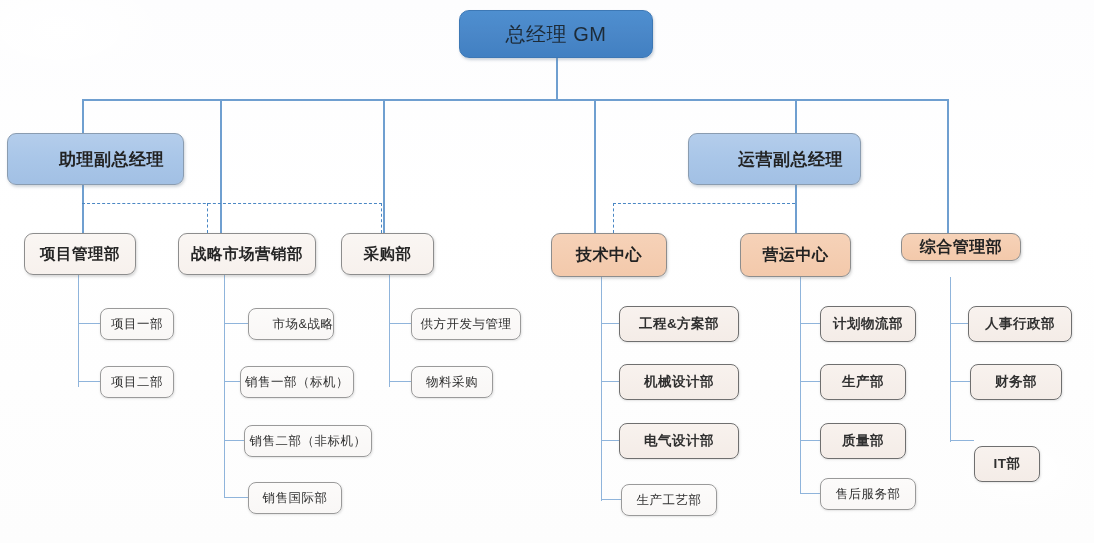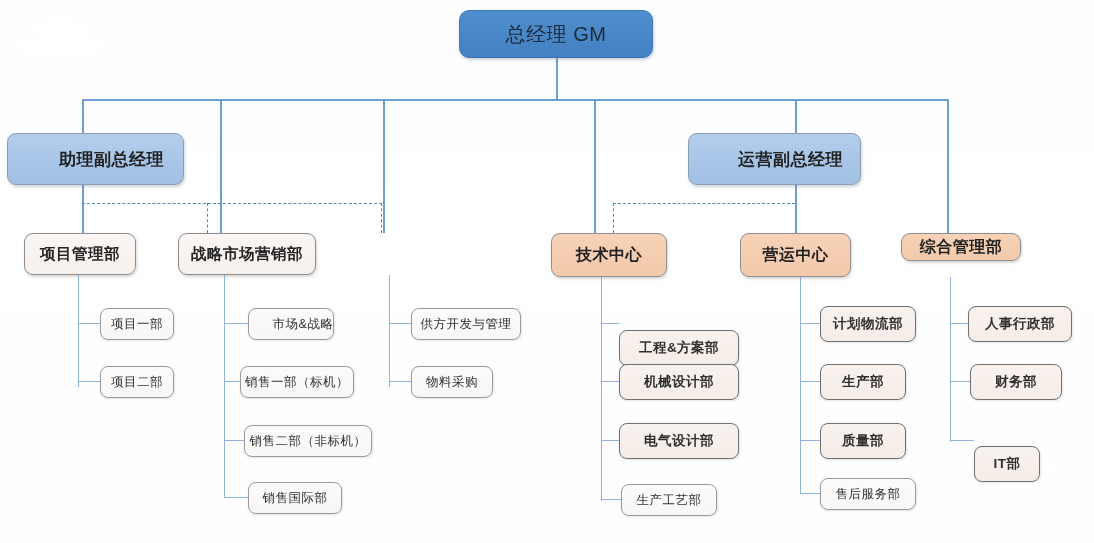--- a/index.html
+++ b/index.html
@@ -183,39 +183,40 @@
   <div class="node root" style="left:459px; top:10px; width:194px; height:48px;">总经理 GM</div>
 
   <div class="node vp" style="left:7px; top:133px; width:177px; height:52px;">助理副总经理</div>
 
   <div class="node vp" style="left:688px; top:133px; width:173px; height:52px;">运营副总经理</div>
 
   <div class="node dept-plain" style="left:24px; top:233px; width:112px; height:42px;">项目管理部</div>
 
   <div class="node dept-plain" style="left:178px; top:233px; width:138px; height:42px;">战略市场营销部</div>
 
+  <div class="node dept-plain" style="left:341px; top:233px; width:93px; height:42px;">采购部</div>
 
   <div class="node dept-peach" style="left:551px; top:233px; width:116px; height:44px;">技术中心</div>
 
   <div class="node dept-peach" style="left:740px; top:233px; width:111px; height:44px;">营运中心</div>
 
   <div class="node dept-peach" style="left:901px; top:233px; width:120px; height:28px;">综合管理部</div>
 
   <div class="node leaf" style="left:100px; top:308px; width:74px; height:32px;">项目一部</div>
   <div class="node leaf" style="left:100px; top:366px; width:74px; height:32px;">项目二部</div>
 
   <div class="node leaf" style="left:248px; top:308px; width:86px; height:32px;padding-left:24px;">市场&amp;战略</div>
   <div class="node leaf" style="left:240px; top:366px; width:114px; height:32px;">销售一部（标机）</div>
   <div class="node leaf" style="left:244px; top:425px; width:128px; height:32px;">销售二部（非标机）</div>
   <div class="node leaf" style="left:248px; top:482px; width:94px; height:32px;">销售国际部</div>
 
   <div class="node leaf" style="left:411px; top:308px; width:110px; height:32px;">供方开发与管理</div>
   <div class="node leaf" style="left:411px; top:366px; width:82px; height:32px;">物料采购</div>
 
-  <div class="node leaf strong" style="left:619px; top:306px; width:120px; height:36px;margin-top:24px;">工程&amp;方案部</div>
+  <div class="node leaf strong" style="left:619px; top:306px; width:120px; height:36px;">工程&amp;方案部</div>
   <div class="node leaf strong" style="left:619px; top:364px; width:120px; height:36px;">机械设计部</div>
   <div class="node leaf strong" style="left:619px; top:423px; width:120px; height:36px;">电气设计部</div>
   <div class="node leaf" style="left:621px; top:484px; width:96px; height:32px;">生产工艺部</div>
 
   <div class="node leaf strong" style="left:820px; top:306px; width:96px; height:36px;">计划物流部</div>
   <div class="node leaf strong" style="left:820px; top:364px; width:86px; height:36px;">生产部</div>
   <div class="node leaf strong" style="left:820px; top:423px; width:86px; height:36px;">质量部</div>
   <div class="node leaf" style="left:820px; top:478px; width:96px; height:32px;">售后服务部</div>
 
   <div class="node leaf strong" style="left:968px; top:306px; width:104px; height:36px;">人事行政部</div>

